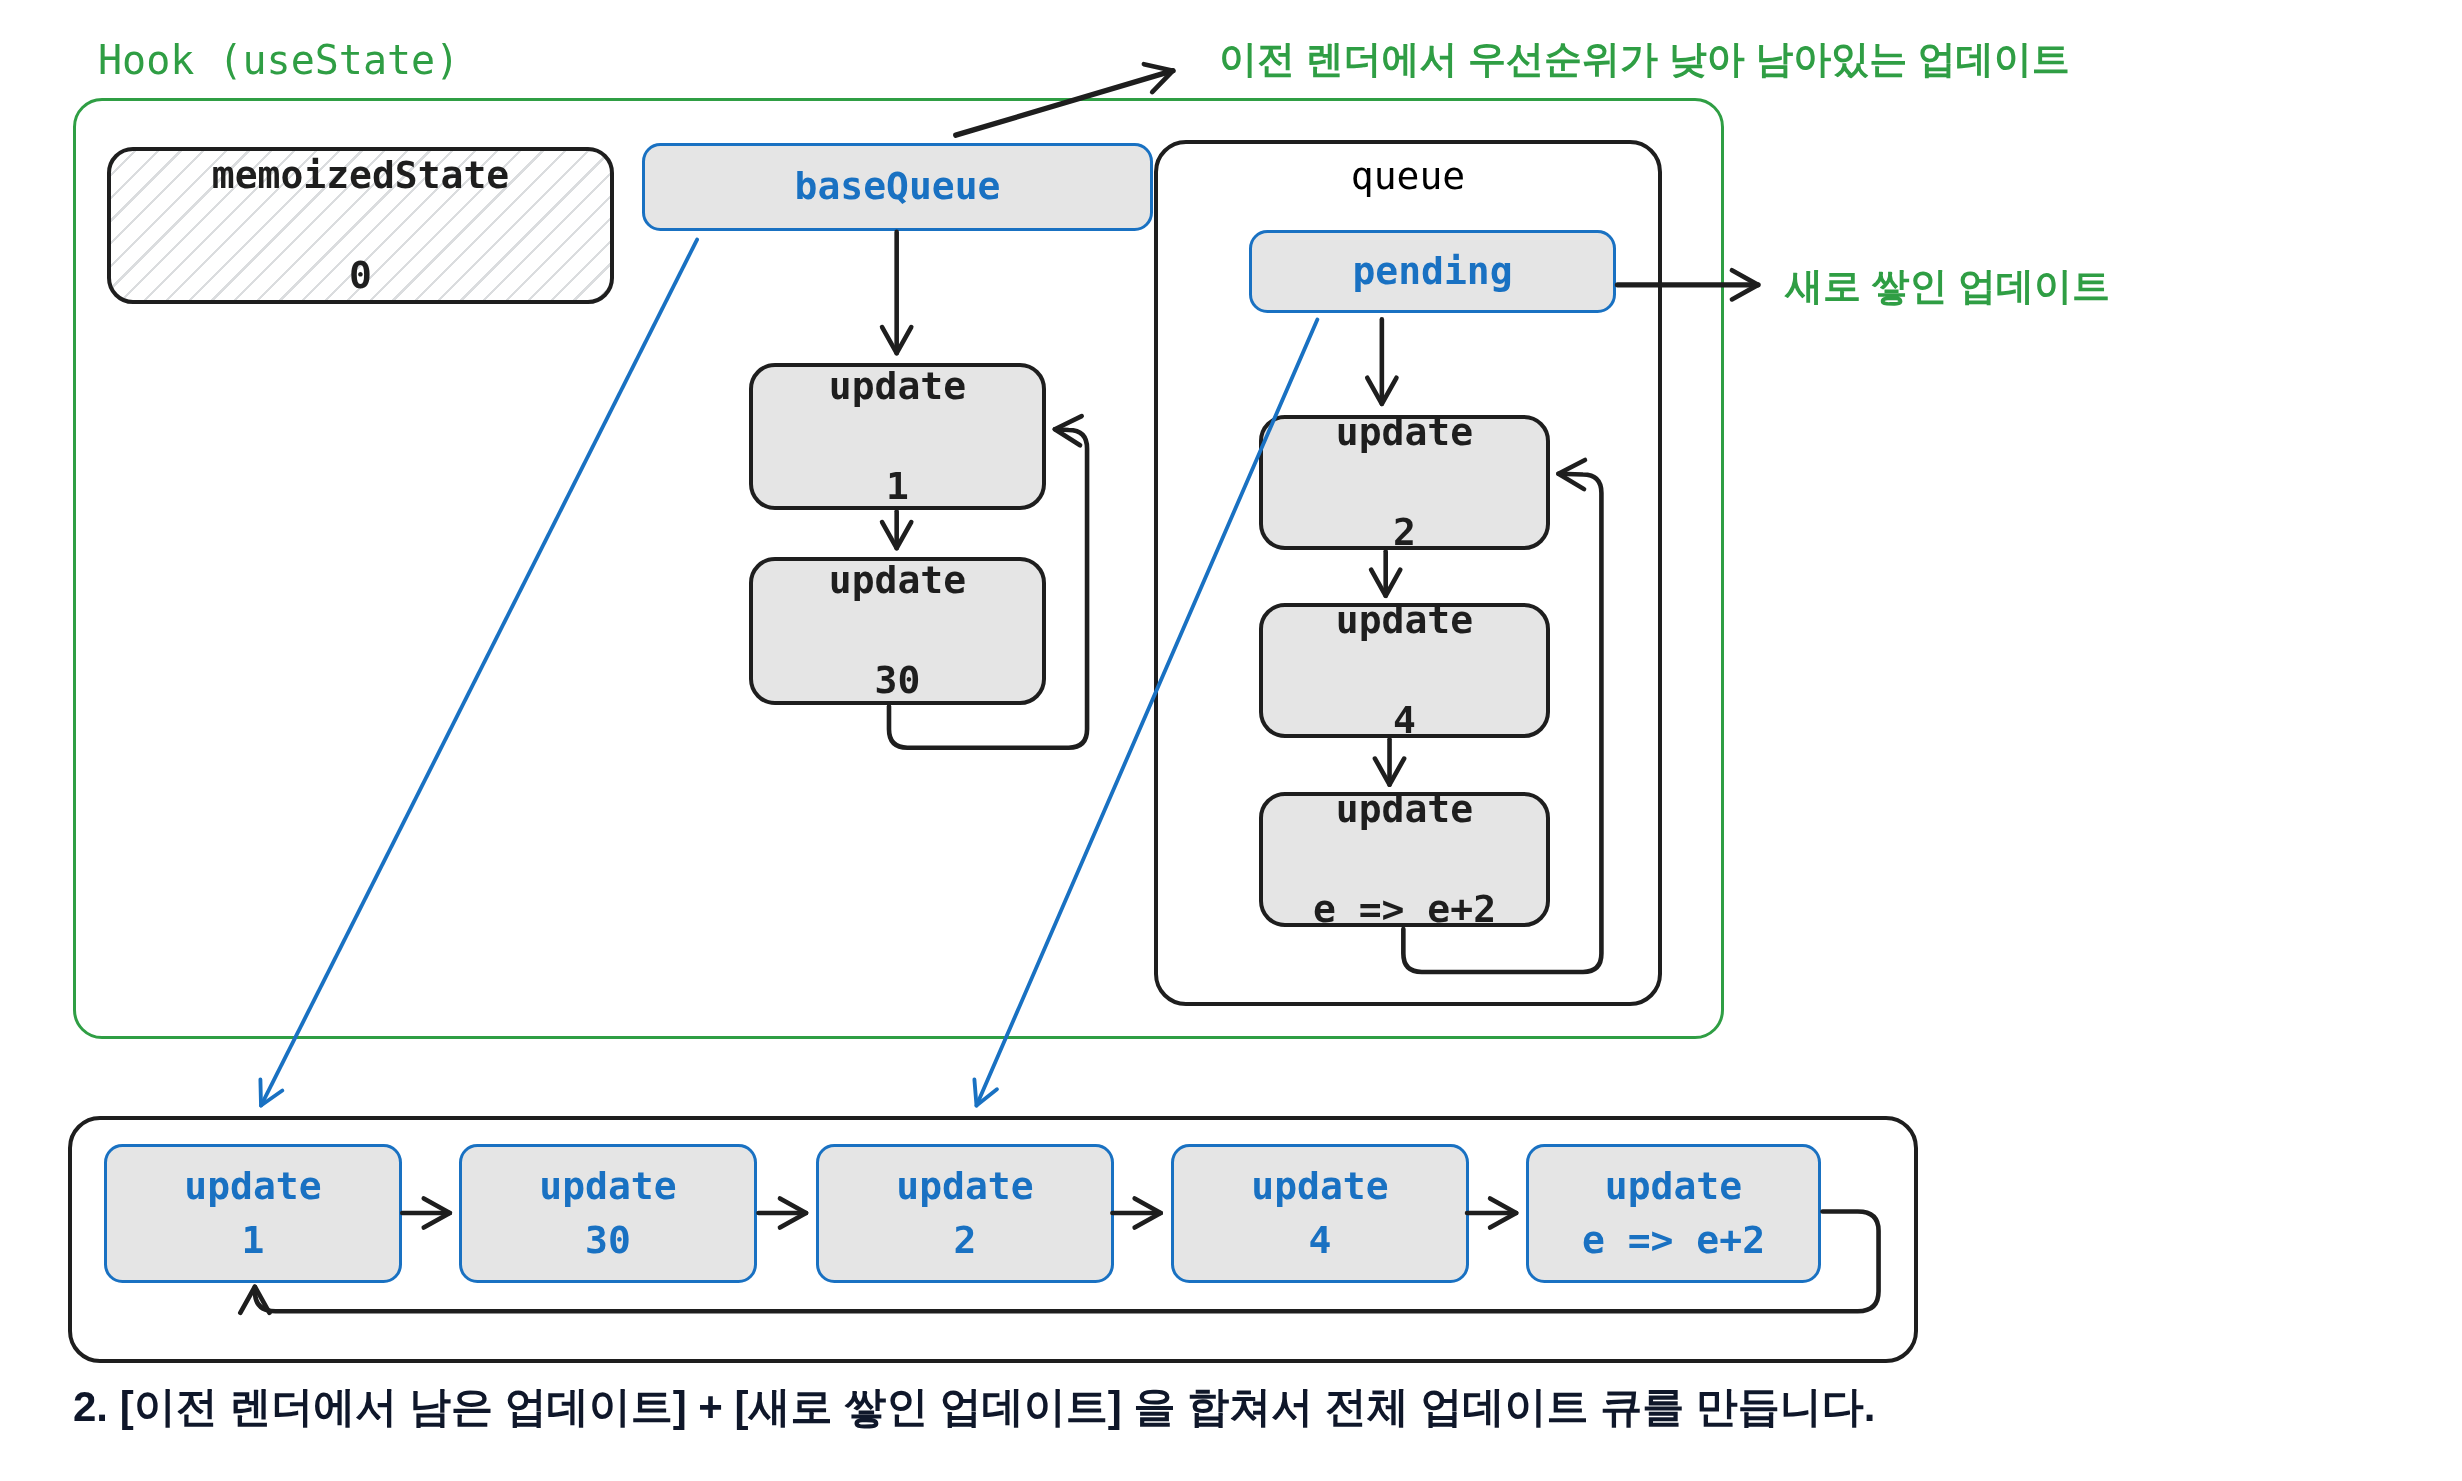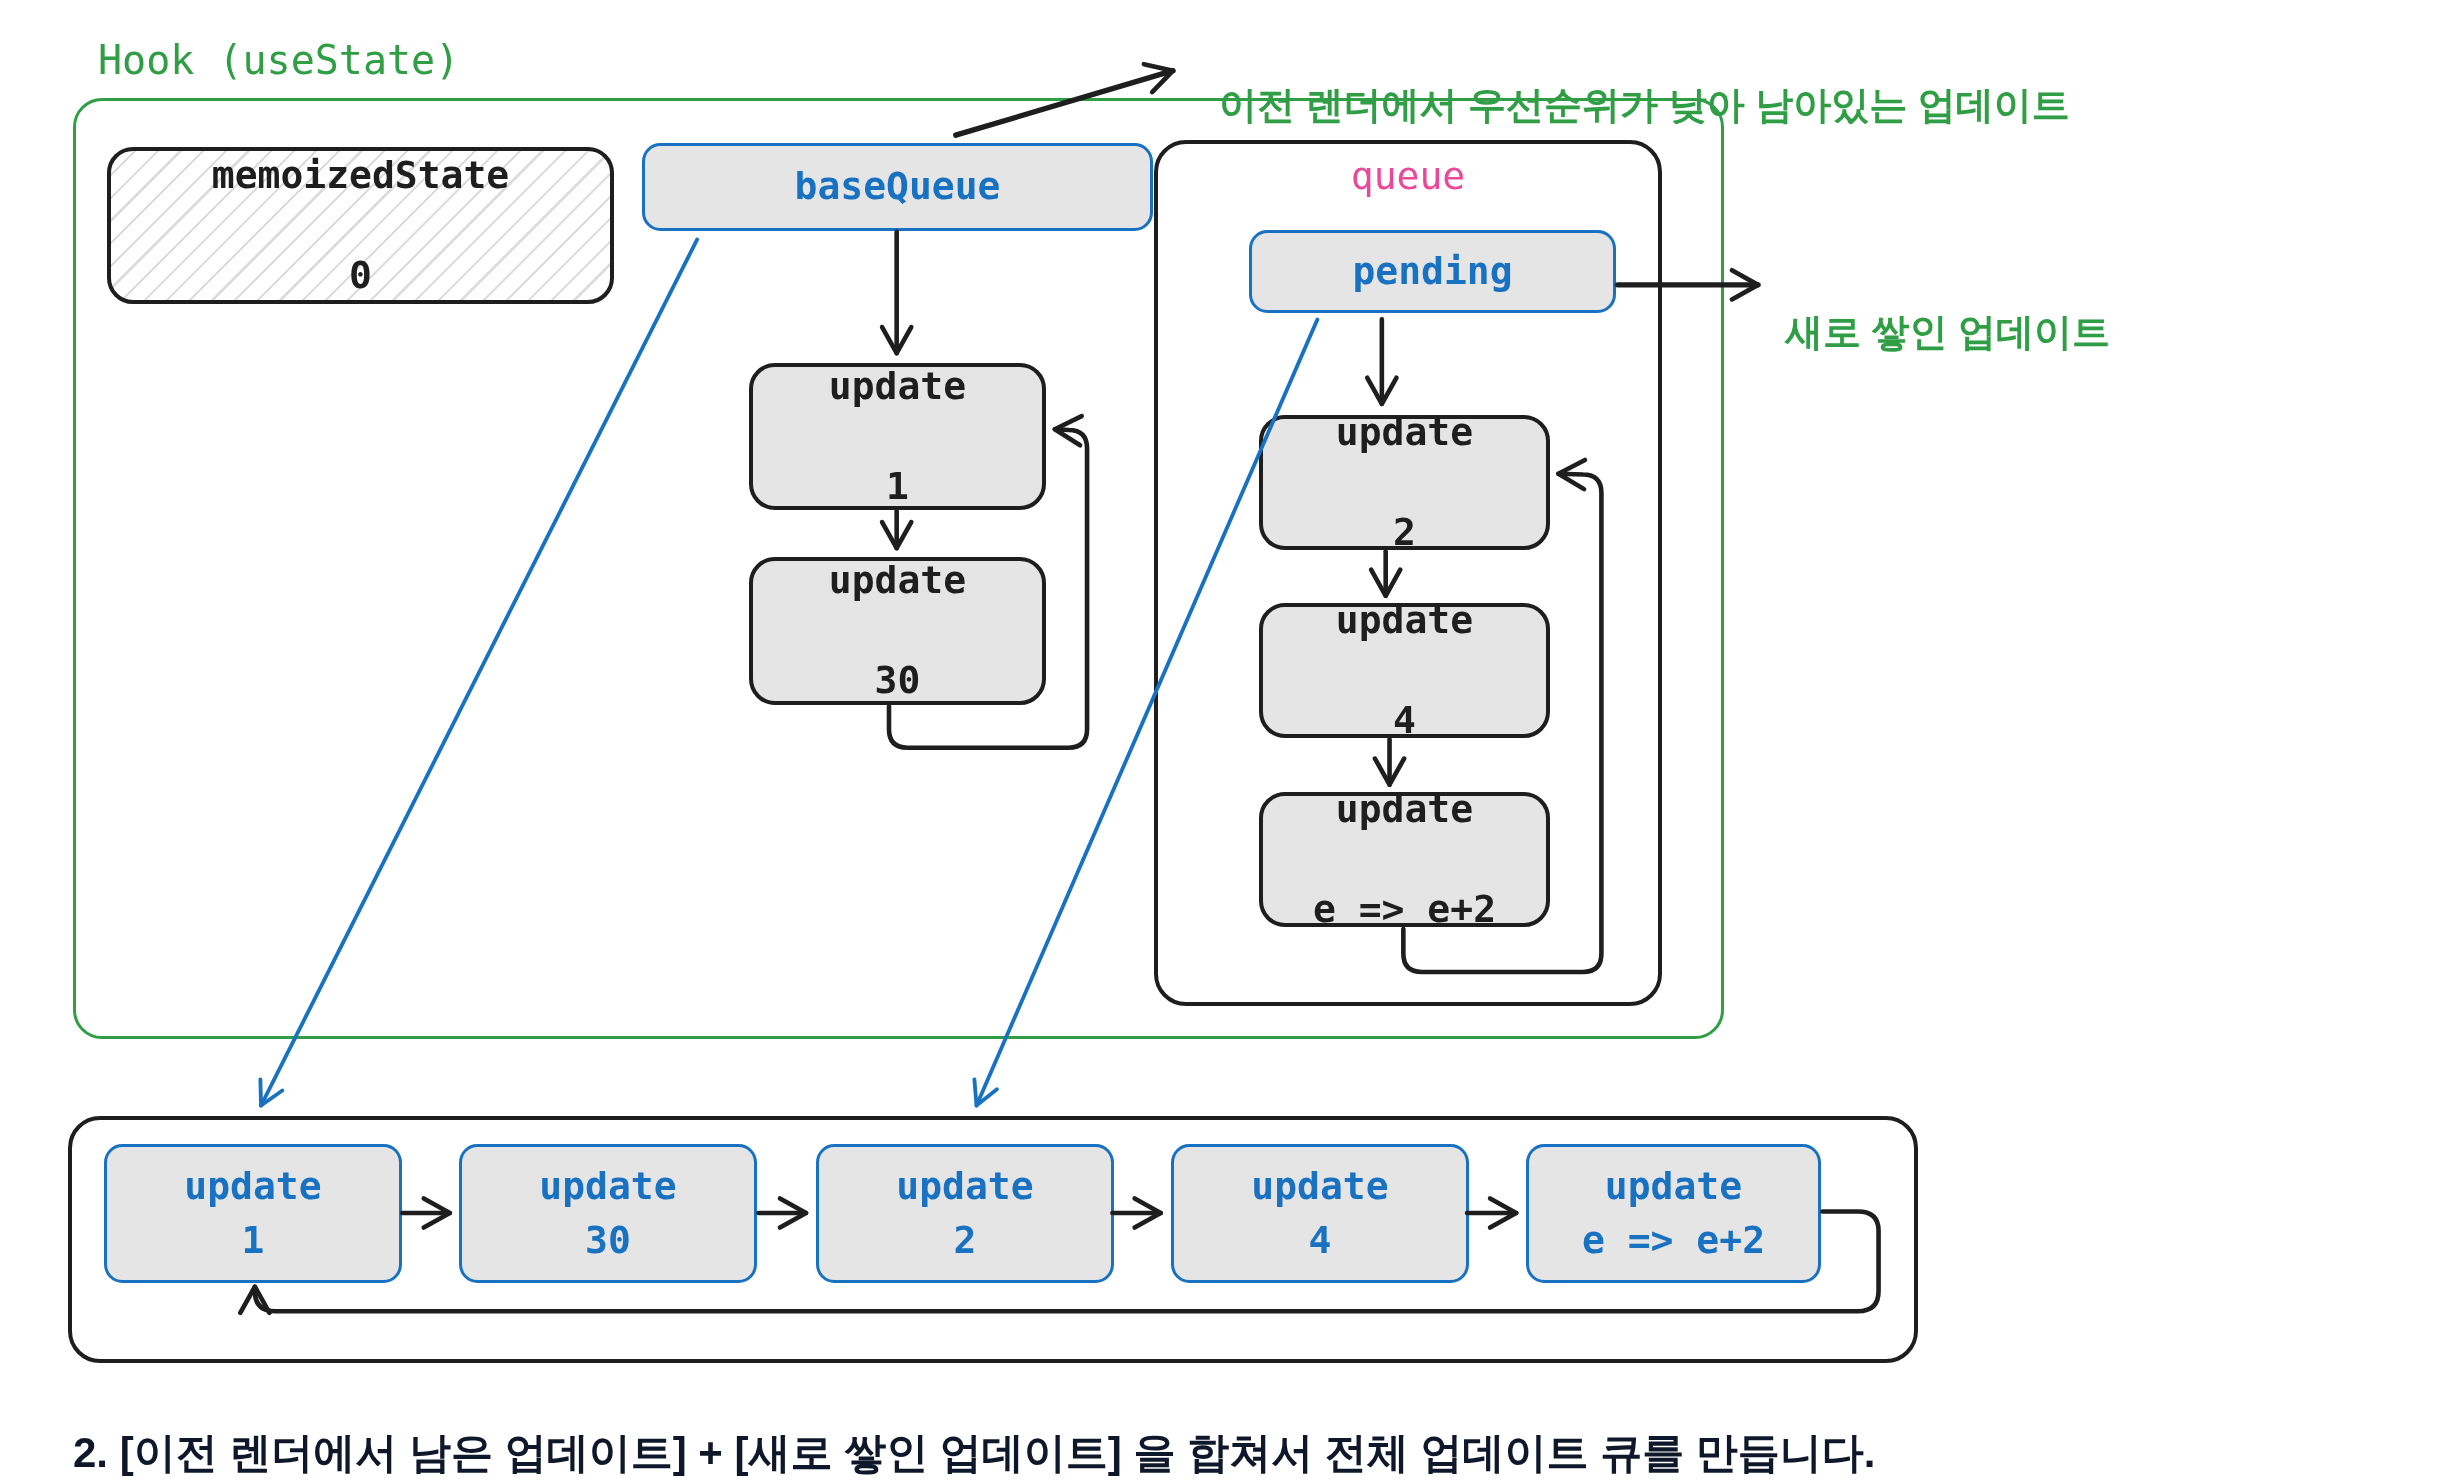--- a/index.html
+++ b/index.html
@@ -4,21 +4,21 @@
 <style>
   html,body{margin:0;padding:0;background:#ffffff;}
   #canvas{
     position:relative;
     width:2462px;height:1481px;
     background:#ffffff;
     font-family:"Liberation Sans", sans-serif;
     overflow:hidden;
   }
   .code{font-family:"DejaVu Sans Mono","Liberation Mono",monospace;font-weight:400;}
-  .kr{font-family:"Liberation Sans",sans-serif;font-weight:700;margin-top:46px;}
+  .kr{font-family:"Liberation Sans",sans-serif;font-weight:700;}
 
   .abs{position:absolute;box-sizing:border-box;}
 
   .box{
     position:absolute;box-sizing:border-box;
     display:flex;flex-direction:column;align-items:center;justify-content:center;
     background:#e5e5e5;text-align:center;
     font-family:"DejaVu Sans Mono","Liberation Mono",monospace;font-weight:700;
     font-size:38px;line-height:1.42;
   }
@@ -41,21 +41,21 @@
   #queue-container{
     left:1154px;top:140px;width:508px;height:866px;
     border:4.6px solid #1e1e1e;border-radius:32px;
   }
   #merged-container{
     left:68px;top:1116px;width:1850px;height:247px;
     border:4.6px solid #1e1e1e;border-radius:32px;background:#ffffff;
   }
 
   #hook-title{left:98px;top:37px;font-size:40px;color:#2f9e44;}
-  #queue-title{left:1154px;top:154px;width:508px;text-align:center;font-size:38px;color:#ec4899;}
+  #queue-title{left:1154px;top:154px;width:508px;text-align:center;font-size:38px;color:#000000;}
 
   .green-note{color:#2f9e44;font-size:38px;white-space:nowrap;}
   #note-basequeue{left:1219px;top:34px;}
   #note-pending{left:1785px;top:261px;}
 
   #caption{left:73px;top:1379px;font-size:42px;color:#0f172a;white-space:nowrap;font-weight:700;}
 
   svg.overlay{position:absolute;left:0;top:0;pointer-events:none;}
 </style>
 </head>

